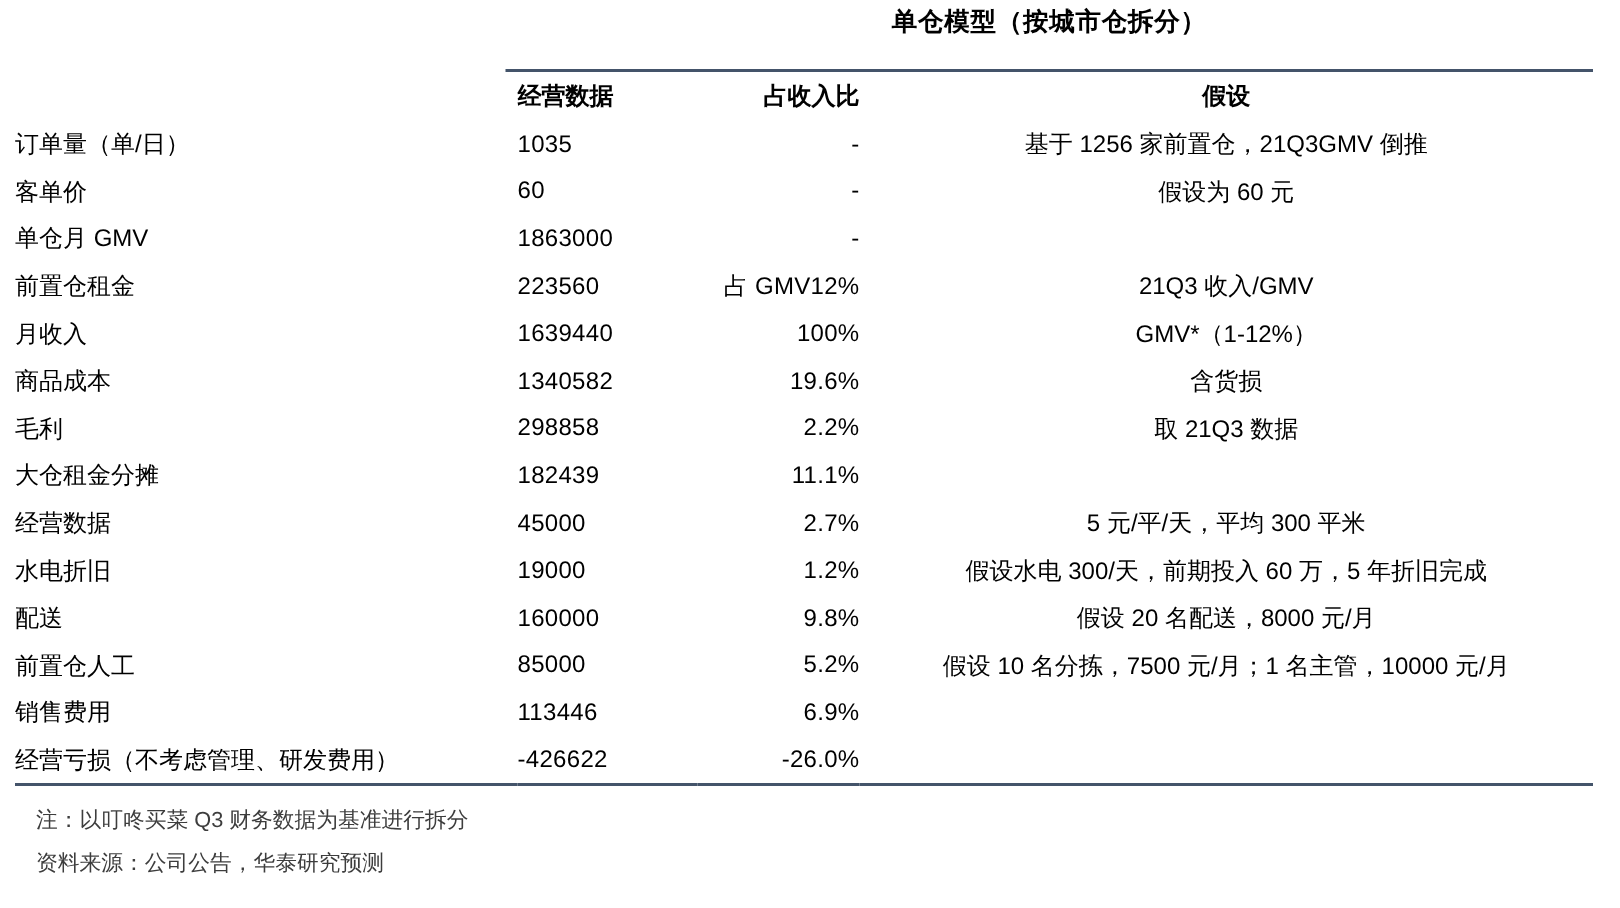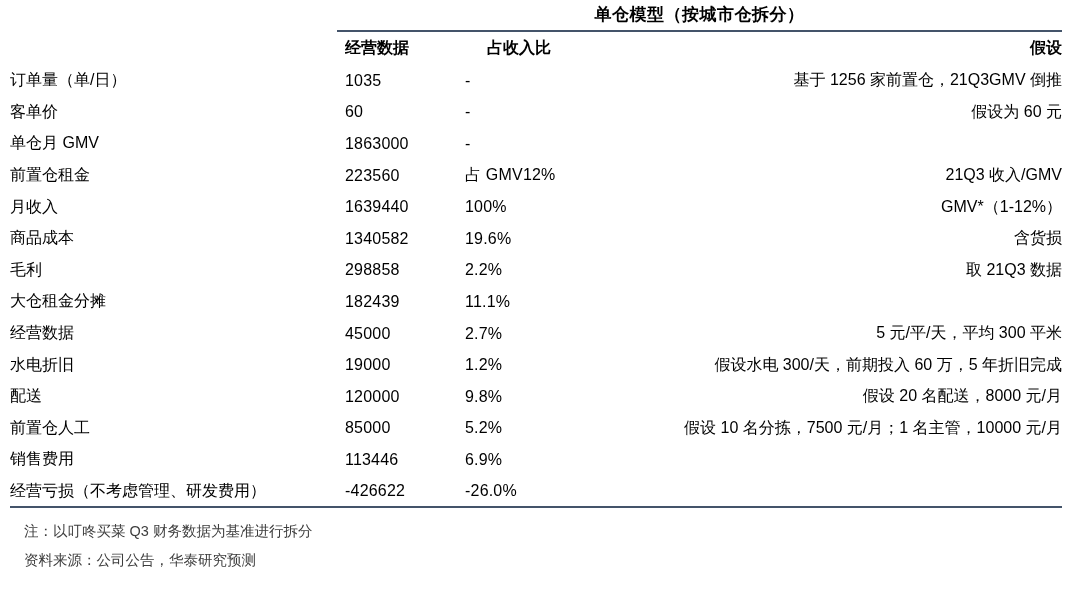--- a/index.html
+++ b/index.html
@@ -14,21 +14,21 @@
   .page { position: relative; width: 1080px; height: 605px; overflow: hidden; }
   .table-area { margin-left: 10px; width: 1052px; }
 
   .title-row {
     margin-left: 327px;
     width: 725px;
     text-align: center;
     font-weight: bold;
     font-size: 17px;
     padding-top: 3px;
-    padding-bottom: 4px;
+    padding-bottom: 20px;
     border-bottom: 2px solid var(--rule);
     letter-spacing: 0.5px;
   }
 
   table.model {
     width: 1052px;
     border-collapse: collapse;
     table-layout: fixed;
     border-bottom: 2px solid var(--rule);
   }
@@ -36,22 +36,22 @@
     padding: 0;
     vertical-align: middle;
     white-space: nowrap;
     overflow: hidden;
   }
   table.model thead th { height: 33px; font-size: 16px; font-weight: bold; }
   table.model tbody td { height: 31.6px; font-size: 16px; }
 
   .col-label  { width: 335px; text-align: left;  padding-left: 4px;  }
   .col-value  { width: 120px; text-align: left; }
-  .col-ratio  { width: 108px; }
-  .col-assum  { text-align: right; padding-left: 24px; }
+  .col-ratio  { width: 108px; text-align: right; }
+  .col-assum  { text-align: center; padding-left: 24px; }
 
   td.col-value, td.col-ratio {
     font-size: 15.5px;
     font-family: "Liberation Sans", sans-serif;
     letter-spacing: 0.2px;
   }
 
   .notes { margin-left: 14px; margin-top: 9px; color: var(--note); font-size: 14.5px; line-height: 29px; }
 </style>
 </head>
@@ -127,21 +127,21 @@
             <td class="col-assum">5 元/平/天，平均 300 平米</td>
           </tr>
           <tr>
             <td class="col-label">水电折旧</td>
             <td class="col-value">19000</td>
             <td class="col-ratio">1.2%</td>
             <td class="col-assum">假设水电 300/天，前期投入 60 万，5 年折旧完成</td>
           </tr>
           <tr>
             <td class="col-label">配送</td>
-            <td class="col-value">120000</td>
+            <td class="col-value">160000</td>
             <td class="col-ratio">9.8%</td>
             <td class="col-assum">假设 20 名配送，8000 元/月</td>
           </tr>
           <tr>
             <td class="col-label">前置仓人工</td>
             <td class="col-value">85000</td>
             <td class="col-ratio">5.2%</td>
             <td class="col-assum">假设 10 名分拣，7500 元/月；1 名主管，10000 元/月</td>
           </tr>
           <tr>

